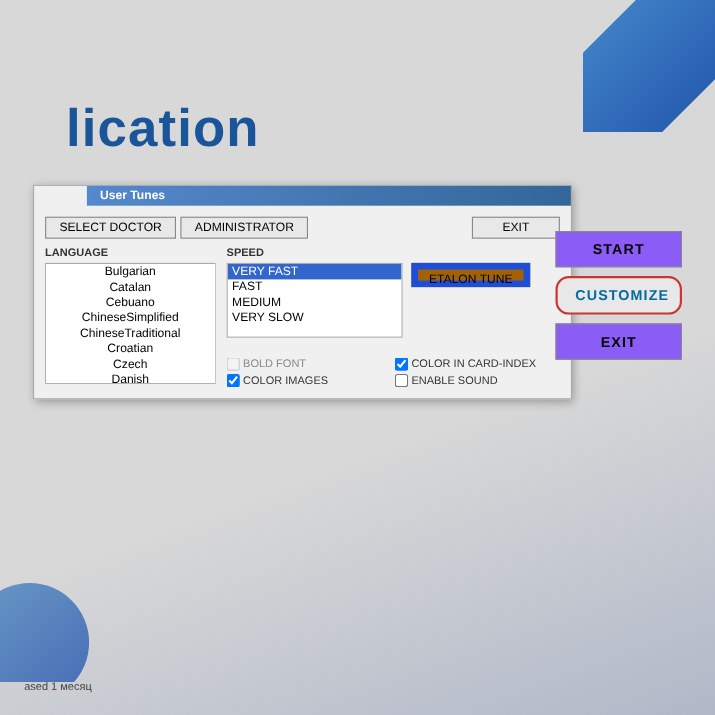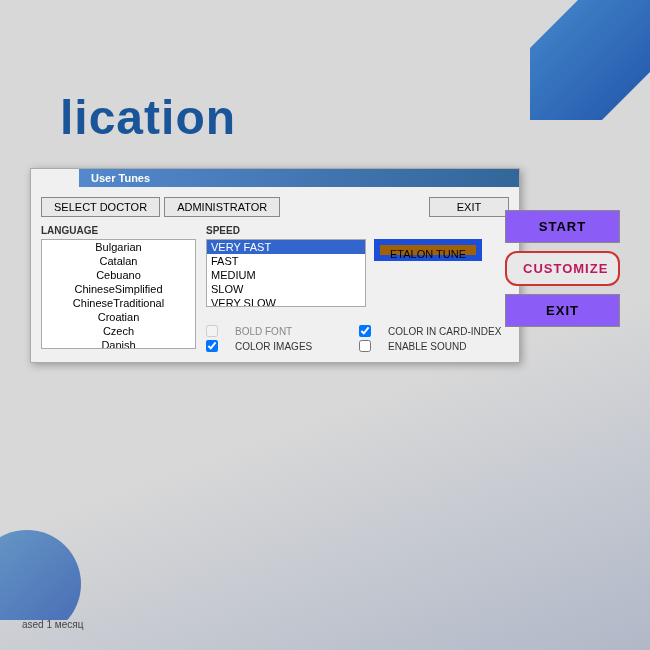--- a/index.html
+++ b/index.html
@@ -179,21 +179,21 @@
       margin-top: 6px;
       display: grid;
       grid-template-columns: 1fr 1fr;
       gap: 3px;
       font-size: 10px;
     }
 
     .checkbox-item {
       display: flex;
       align-items: center;
-      gap: 17px;
+      gap: 3px;
     }
 
     .checkbox-item input[type="checkbox"] {
       width: 12px;
       height: 12px;
     }
 
     .checkbox-label {
       font-size: 10px;
       color: #333;
@@ -228,21 +228,21 @@
     .customize-btn {
       background: #e8e8e8;
       border: 2px solid #cc3333;
       border-radius: 12px;
       padding: 8px 16px;
       font-size: 13px;
       font-weight: bold;
       cursor: pointer;
       text-align: center;
       letter-spacing: 1px;
-      color: #be185d;
+      color: #0369a1;
     }
 
     
     .status-bar {
       position: absolute;
       bottom: 20px;
       left: 22px;
       font-size: 10px;
       color: #444;
     }
@@ -304,21 +304,20 @@
         </div>
       </div>
 
       <div class="speed-section">
         <div class="section-label">SPEED</div>
         <div class="speed-row">
           <div class="speed-listbox">
             <div class="speed-item selected">VERY FAST</div>
             <div class="speed-item">FAST</div>
             <div class="speed-item">MEDIUM</div>
-            <div class="speed-item">SLOW</div>
             <div class="speed-item">VERY SLOW</div>
           </div>
           <button class="etalon-btn">ETALON TUNE</button>
         </div>
 
         <div class="checkboxes-section">
           <div class="checkbox-item">
             <input type="checkbox" disabled="" style="">
             <span class="checkbox-label disabled">BOLD FONT</span>
           </div>

